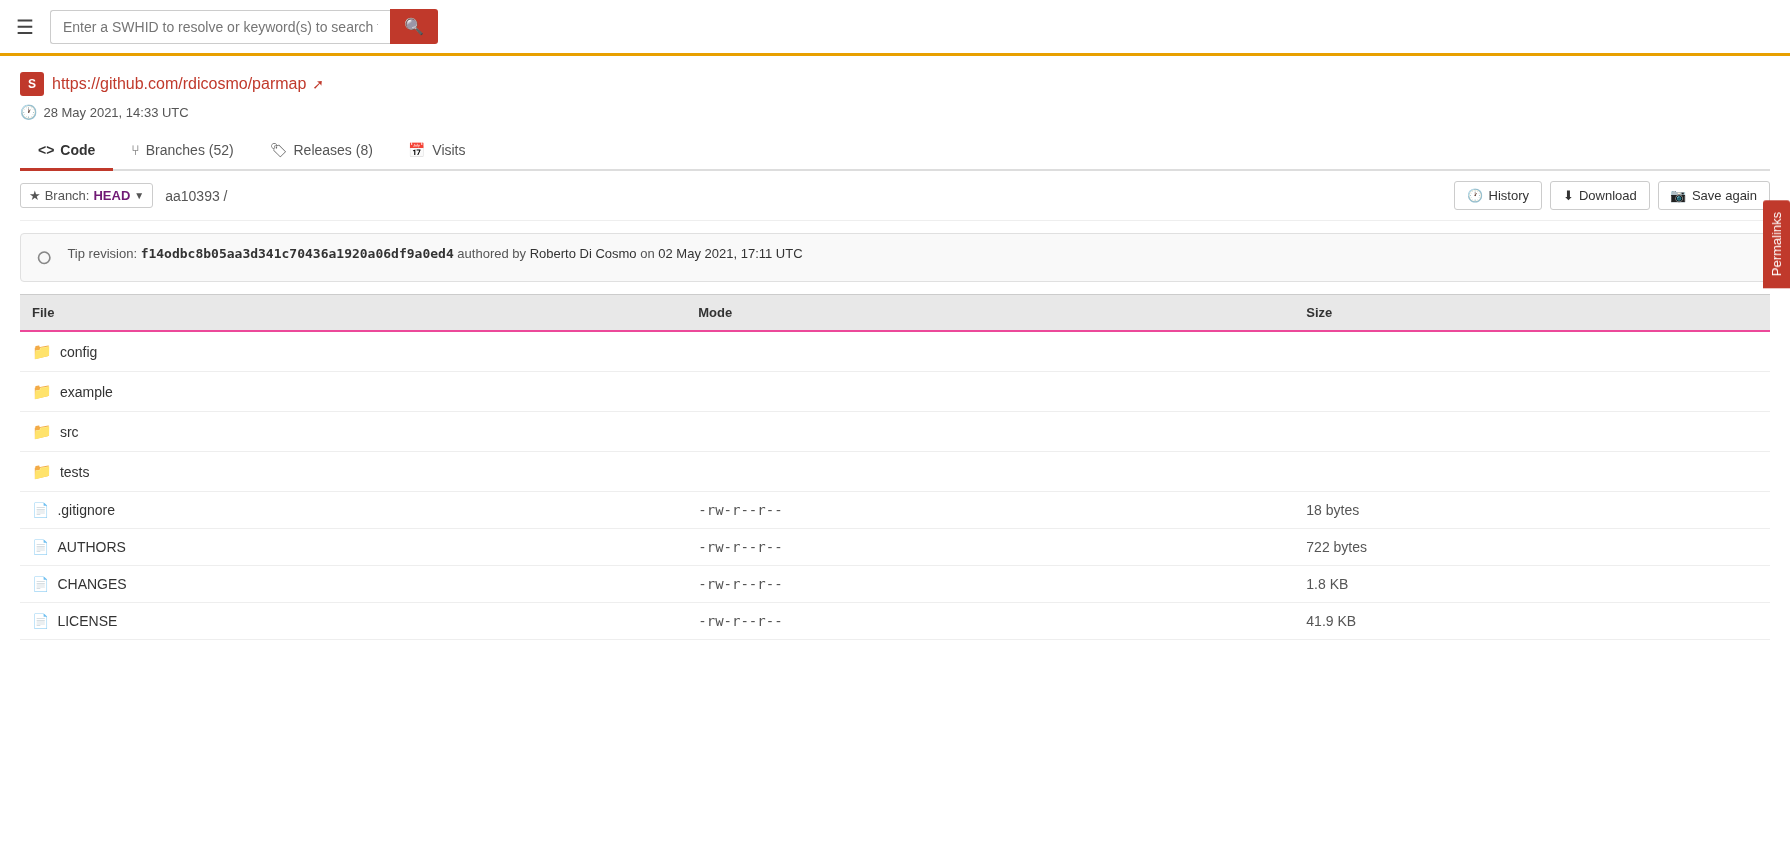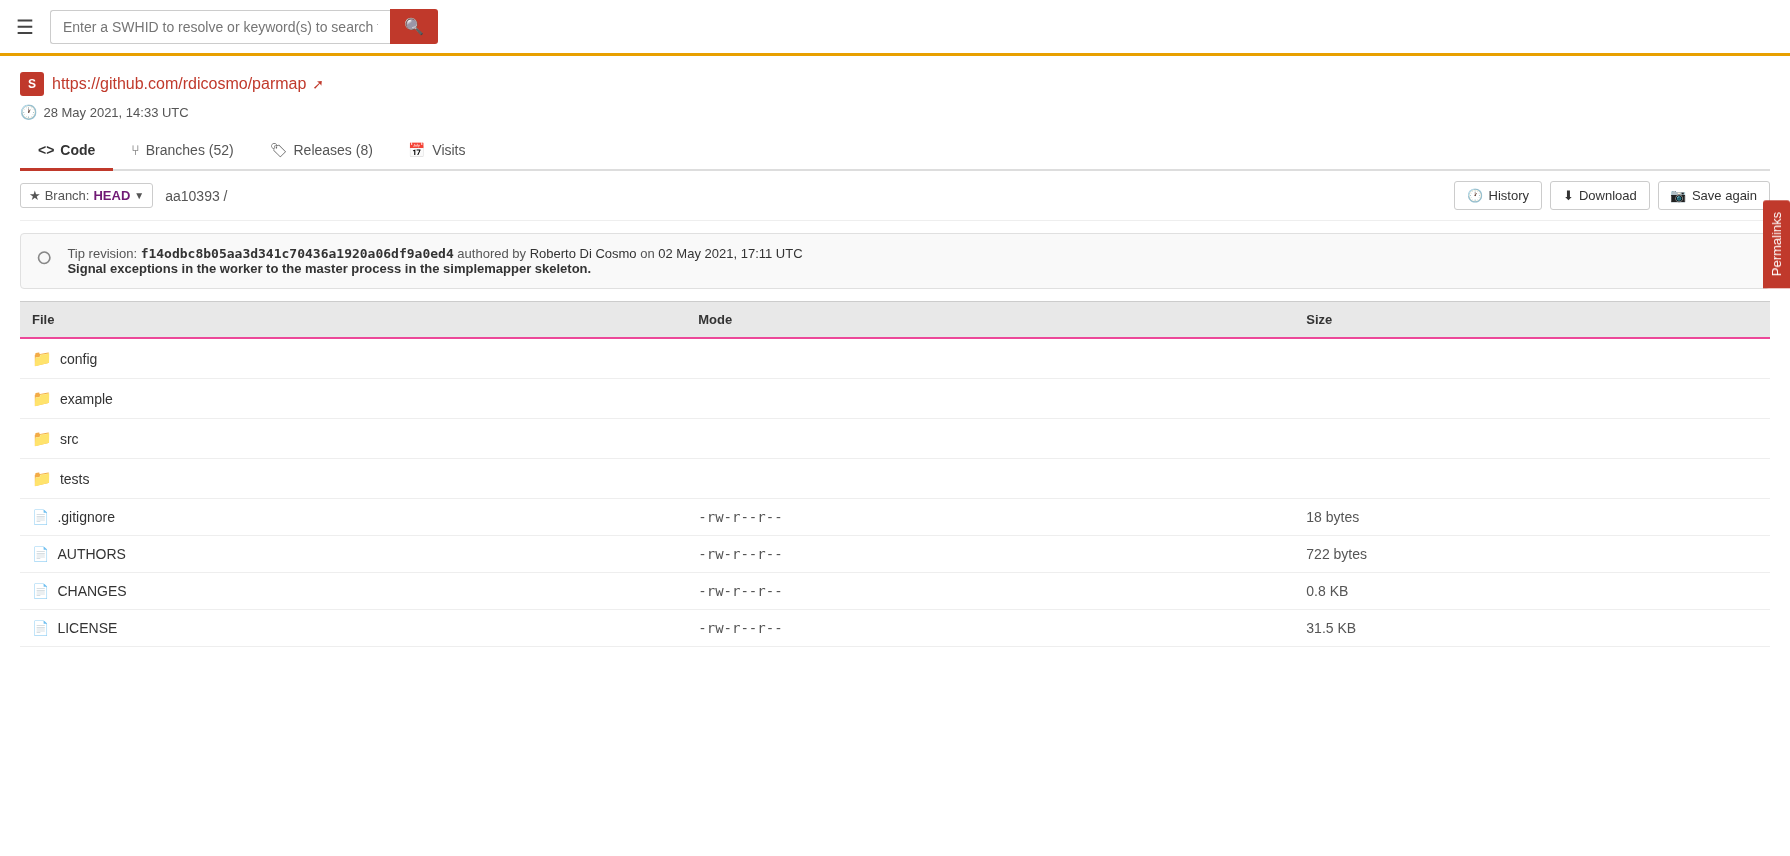--- a/index.html
+++ b/index.html
@@ -347,21 +347,20 @@
         <span class="commit-hash">f14odbc8b05aa3d341c70436a1920a06df9a0ed4</span>
         <span> </span>
         <span>authored by</span>
         <span> </span>
         <span class="commit-author">Roberto Di Cosmo</span>
         <span> </span>
         <span>on</span>
         <span> </span>
         <span class="commit-date">02 May 2021, 17:11 UTC</span>
       </div>
-      <div class="commit-message">Signal exceptions in the worker to the master process in the simplemapper skeleton.</div>
     </div>
   </div>
 
   <table class="file-table">
     <thead>
       <tr>
         <th>File</th>
         <th>Mode</th>
         <th>Size</th>
       </tr>
@@ -428,29 +427,29 @@
       <td class="size-cell">722 bytes</td>
     </tr>
         <tr>
       <td>
         <div class="file-name-cell">
           <span class="file-icon">📄</span>
           <a class="file-link">CHANGES</a>
         </div>
       </td>
       <td class="mode-cell">-rw-r--r--</td>
-      <td class="size-cell">0.8 KB</td>
+      <td class="size-cell">1.8 KB</td>
     </tr>
         <tr>
       <td>
         <div class="file-name-cell">
           <span class="file-icon">📄</span>
           <a class="file-link">LICENSE</a>
         </div>
       </td>
       <td class="mode-cell">-rw-r--r--</td>
-      <td class="size-cell">31.5 KB</td>
+      <td class="size-cell">41.9 KB</td>
     </tr>
       </tbody>
   </table>
 </div>
 
 <div class="permalinks-sidebar">Permalinks</div>
 
 </body></html>

